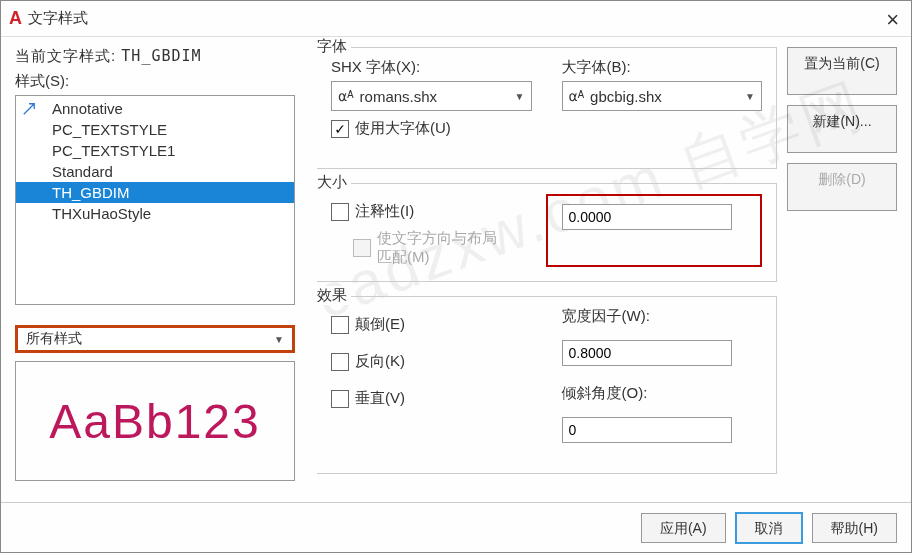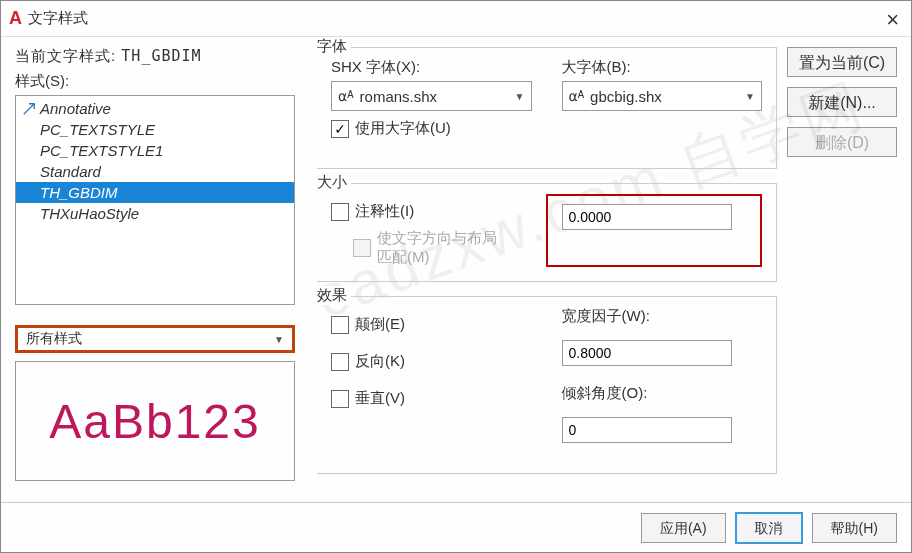--- a/index.html
+++ b/index.html
@@ -10,21 +10,21 @@
   .title { font-size: 15px; }
   .close-x { position: absolute; right: 12px; top: 6px; font-size: 22px; color: #333; cursor: pointer; }
   .body { display: flex; padding: 10px 14px 0 14px; height: calc(100% - 86px); }
   .left-col { width: 280px; display: flex; flex-direction: column; }
   .right-col { flex: 1; display: flex; }
   .center-col { flex: 1; padding-left: 22px; }
   .btn-col { width: 120px; padding-left: 10px; }
   .current-label { font-size: 15px; margin-bottom: 6px; letter-spacing: 1px; }
   .styles-label { font-size: 15px; margin-bottom: 4px; }
   .style-list { border: 1px solid #999; height: 210px; background: #fff; overflow: auto; padding: 2px 0; }
-  .style-item { padding: 2px 6px; font-size: 15px; font-family: "Consolas","Courier New",monospace; cursor: pointer; display: flex; align-items: center; gap: 4px; font-style: italic; }
+  .style-item { padding: 2px 6px; font-size: 15px; font-family: "Consolas","Courier New",monospace; cursor: pointer; display: flex; align-items: center; gap: 16px; }
   .style-item.selected { background: #1a84d6; color: #fff; }
   .anno-icon { display: inline-block; width: 14px; height: 14px; }
   .filter-row { margin-top: 20px; }
   .select { border: 3px solid #c2410c; height: 28px; background: #fff; display: flex; align-items: center; padding: 0 8px; justify-content: space-between; cursor: pointer; }
   .select .chev { font-size: 10px; color: #555; }
   .preview { margin-top: 8px; border: 1px solid #999; height: 120px; display: flex; align-items: center; justify-content: center; font-family: "Courier New", monospace; font-size: 48px; color: #be185d; letter-spacing: 2px; font-weight: 100; }
   .group-title { font-size: 15px; margin-bottom: 4px; }
   .group { border-top: 1px solid #ccc; border-right: 1px solid #ccc; border-bottom: 1px solid #ccc; padding: 10px 14px 30px 14px; margin-bottom: 14px; position: relative; }
   .group .group-title { position: absolute; top: -11px; left: 0; background: #fefefe; padding: 0 4px 0 0; }
   .row { display: flex; gap: 30px; }
@@ -36,21 +36,21 @@
   .fonticon { font-size: 14px; }
   .checkbox-row { display: flex; align-items: center; gap: 6px; margin-top: 8px; font-size: 15px; cursor: pointer; }
   .chk { width: 18px; height: 18px; border: 1px solid #666; display: inline-flex; align-items: center; justify-content: center; font-size: 14px; background: #fff; }
   .chk.checked::after { content: "✓"; color: #000; }
   .chk.disabled { border-color: #bbb; background: #f4f4f4; }
   .disabled-text { color: #aaa; }
   .size-group { border-top: 1px solid #ccc; border-right: 1px solid #ccc; border-bottom: 1px solid #ccc; padding: 10px 14px 14px 14px; position: relative; margin-bottom: 14px; }
   .size-group .group-title { position: absolute; top: -11px; left: 0; background: #fefefe; padding: 0 4px 0 0; }
   .highlight-box { border: 2px solid #b00; padding: 8px 14px 14px 14px; }
   .text-input { border: 1px solid #999; height: 26px; width: 170px; padding: 0 6px; font-size: 14px; background: #fff; }
-  .btn { display: block; width: 100%; height: 30px; border: 1px solid #999; background: #f4f4f4; margin-bottom: 10px; font-size: 16px; cursor: pointer; text-align: center; line-height: 30px; }
+  .btn { display: block; width: 100%; height: 48px; border: 1px solid #999; background: #f4f4f4; margin-bottom: 10px; font-size: 14px; cursor: pointer; text-align: center; line-height: 30px; }
   .btn.disabled { color: #aaa; cursor: default; }
   .effects-row .col { display: flex; flex-direction: column; gap: 10px; }
   .footer { position: absolute; bottom: 0; left: 0; right: 0; height: 50px; border-top: 1px solid #ccc; display: flex; align-items: center; justify-content: flex-end; padding: 0 14px; gap: 10px; background: #fefefe; }
   .footer .btn2 { height: 30px; border: 1px solid #999; background: #f4f4f4; padding: 0 18px; font-size: 14px; cursor: pointer; line-height: 28px; }
   .footer .btn2.primary { box-shadow: 0 0 0 1px #3a9bde; border-color: #3a9bde; }
   .watermark { position: absolute; left: 300px; top: 160px; font-size: 60px; color: rgba(0,0,0,0.06); transform: rotate(-20deg); pointer-events: none; font-family: sans-serif; letter-spacing: 4px; }
 </style>
 </head>
 <body>
 

